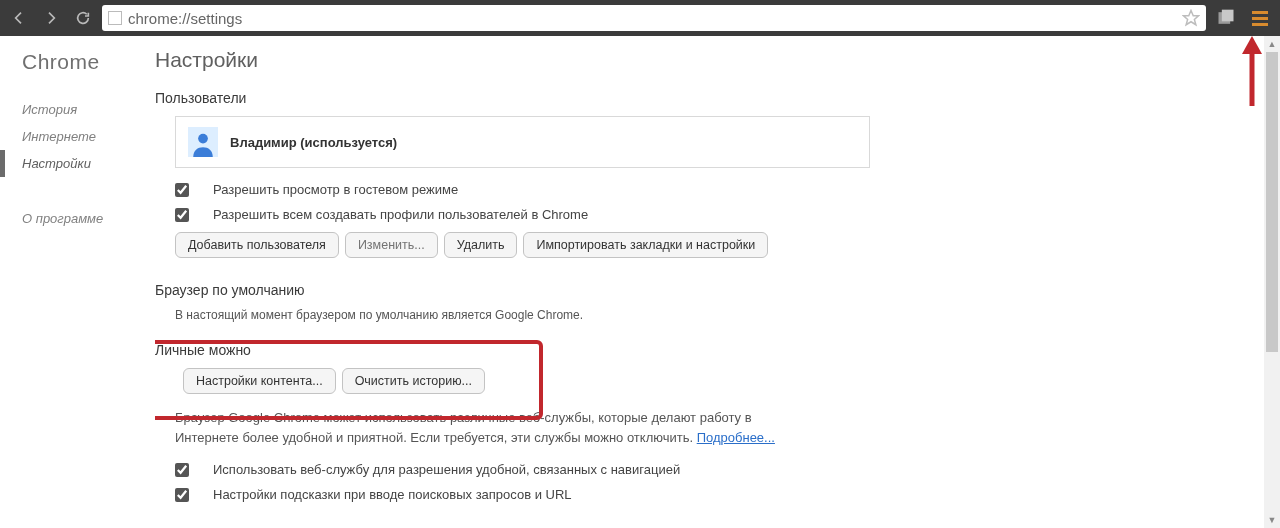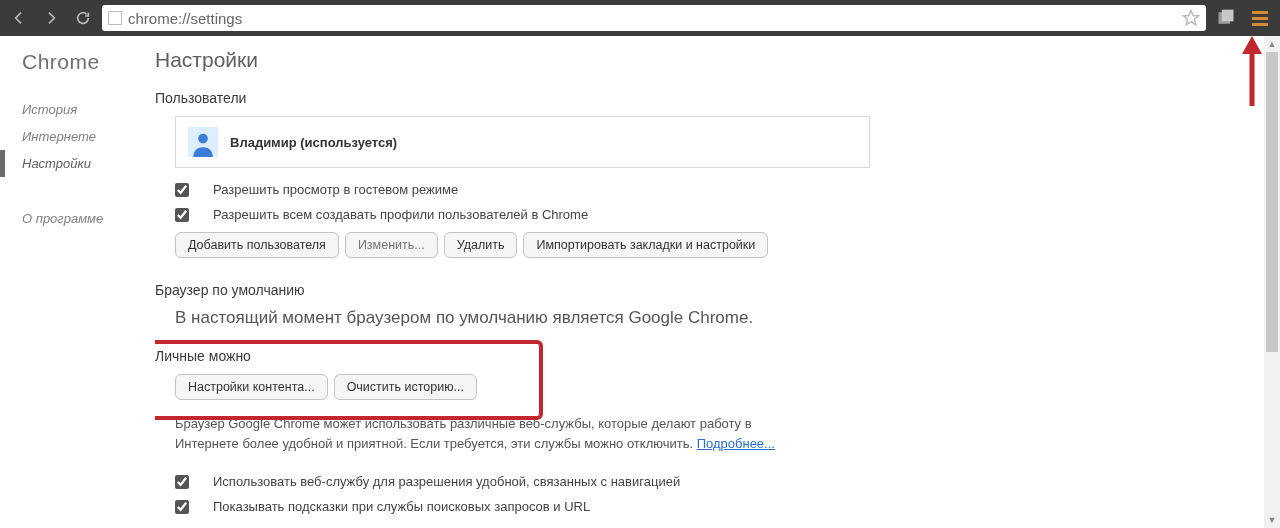--- a/index.html
+++ b/index.html
@@ -214,30 +214,30 @@
     font-family: inherit;
   }
   .btn:disabled {
     color: #737373;
     cursor: default;
   }
 
   .section { margin-left: 0; }
   .section-body { margin-left: 20px; }
   .plain-text {
-    font-size: 17px;
+    font-size: 12px;
     color: #555;
     margin-bottom: 20px;
   }
   .desc-text {
     font-size: 13px;
     color: #555;
     line-height: 1.55;
     width: 640px;
-    margin-bottom: 20px;
+    margin-bottom: 14px;
   }
   .desc-text a { color: #2a6ec9; text-decoration: underline; cursor:pointer; }
 
   
   .highlight-box {
     position: absolute;
     border: 4px solid #c1272d;
     border-radius: 6px;
     pointer-events: none;
   }
@@ -371,37 +371,37 @@
     <div class="section">
       <h3 class="section-title">Браузер по умолчанию</h3>
       <div class="section-body">
         <div class="plain-text">В настоящий момент браузером по умолчанию является Google Chrome.</div>
       </div>
     </div>
 
     <div class="section">
       <h3 class="section-title">Личные можно</h3>
       <div class="section-body">
-        <div class="btn-row" style="margin-left:0; margin-bottom:14px;">
+        <div class="btn-row" style="margin-left:8px; margin-bottom:14px;">
           <button class="btn">Настройки контента...</button>
           <button class="btn">Очистить историю...</button>
         </div>
 
         <div class="desc-text">
           <span>Браузер Google Chrome может использовать различные веб-службы, которые делают работу в Интернете более удобной и приятной. Если требуется, эти службы можно отключить. </span><a>Подробнее...</a>
         </div>
 
         <label class="checkbox-row" style="margin-left:0;">
           <input type="checkbox" checked="" style="">
           <span>Использовать веб-службу для разрешения удобной, связанных с навигацией</span>
         </label>
 
         <label class="checkbox-row" style="margin-left:0;">
           <input type="checkbox" checked="" style="">
-          <span>Показывать подсказки при службы поисковых запросов и URL</span>
+          <span>Настройки подсказки при вводе поисковых запросов и URL</span>
         </label>
       </div>
     </div>
 
     <div class="highlight-box" style="left:-22px; top:304px; width:410px; height:80px;"></div>
 
   </div>
 </div>
 
 <div class="sbar">

